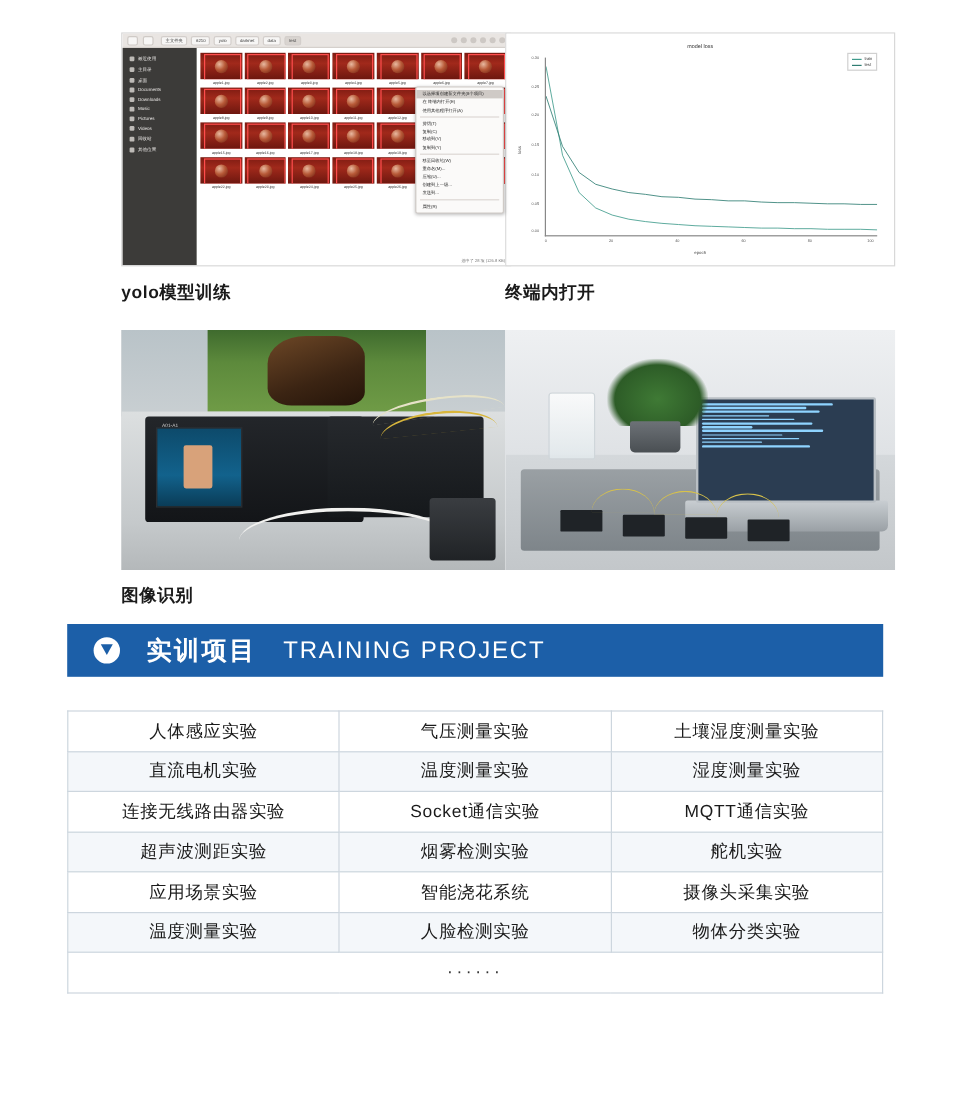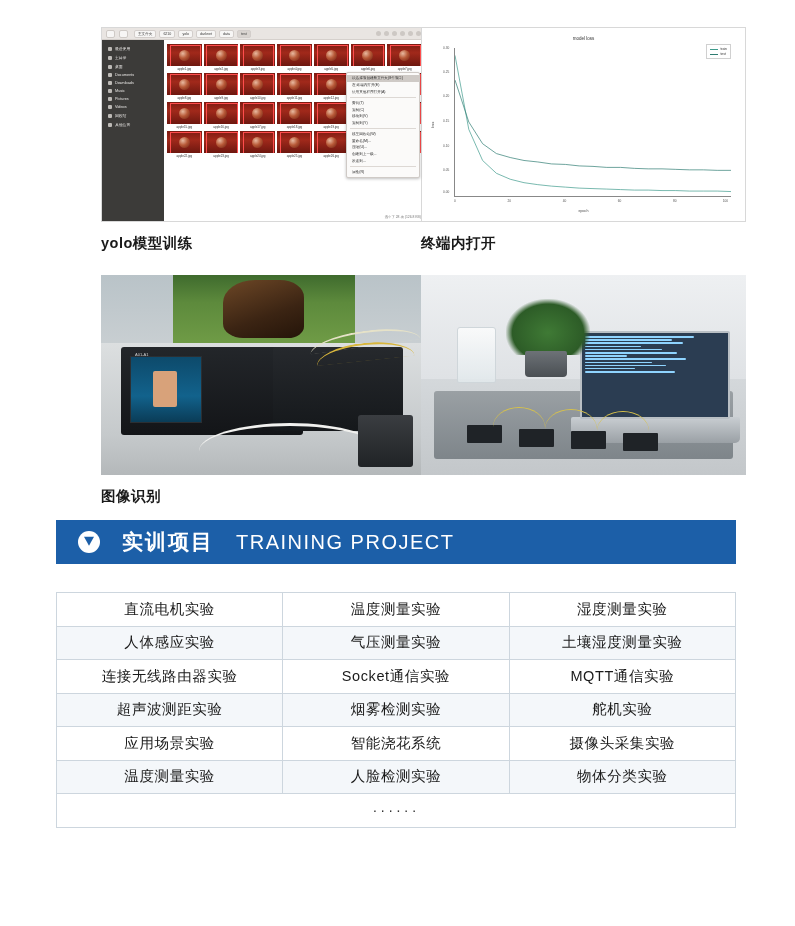--- a/index.html
+++ b/index.html
@@ -792,28 +792,28 @@
 
   <div class="section-bar">
     <span class="sec-badge"></span>
     <span class="sec-title-cn">实训项目</span>
     <span class="sec-title-en">TRAINING PROJECT</span>
   </div>
 
   <table class="tbl">
     <tbody>
       <tr>
+        <td>人体感应实验</td>
+        <td>气压测量实验</td>
+        <td>土壤湿度测量实验</td>
+      </tr>
+      <tr>
         <td>直流电机实验</td>
         <td>温度测量实验</td>
         <td>湿度测量实验</td>
-      </tr>
-      <tr>
-        <td>人体感应实验</td>
-        <td>气压测量实验</td>
-        <td>土壤湿度测量实验</td>
       </tr>
       <tr>
         <td>连接无线路由器实验</td>
         <td>Socket通信实验</td>
         <td>MQTT通信实验</td>
       </tr>
       <tr>
         <td>超声波测距实验</td>
         <td>烟雾检测实验</td>
         <td>舵机实验</td>

